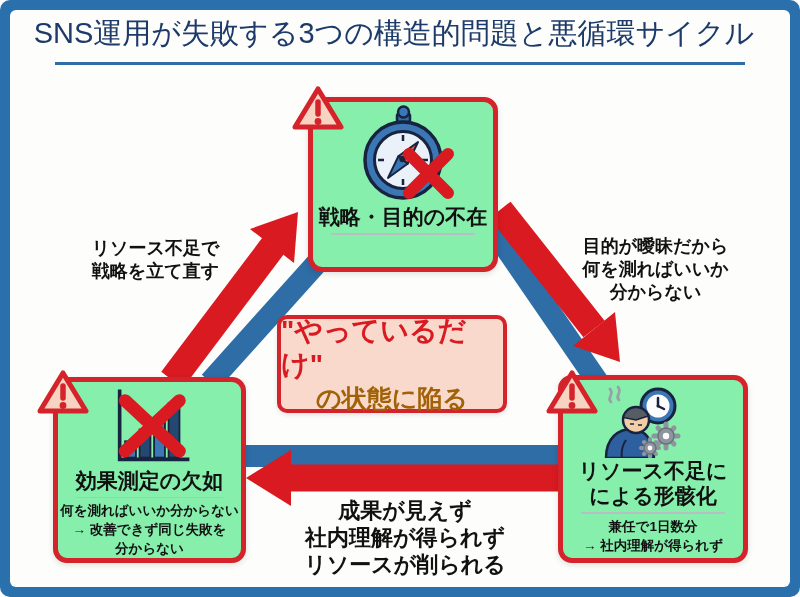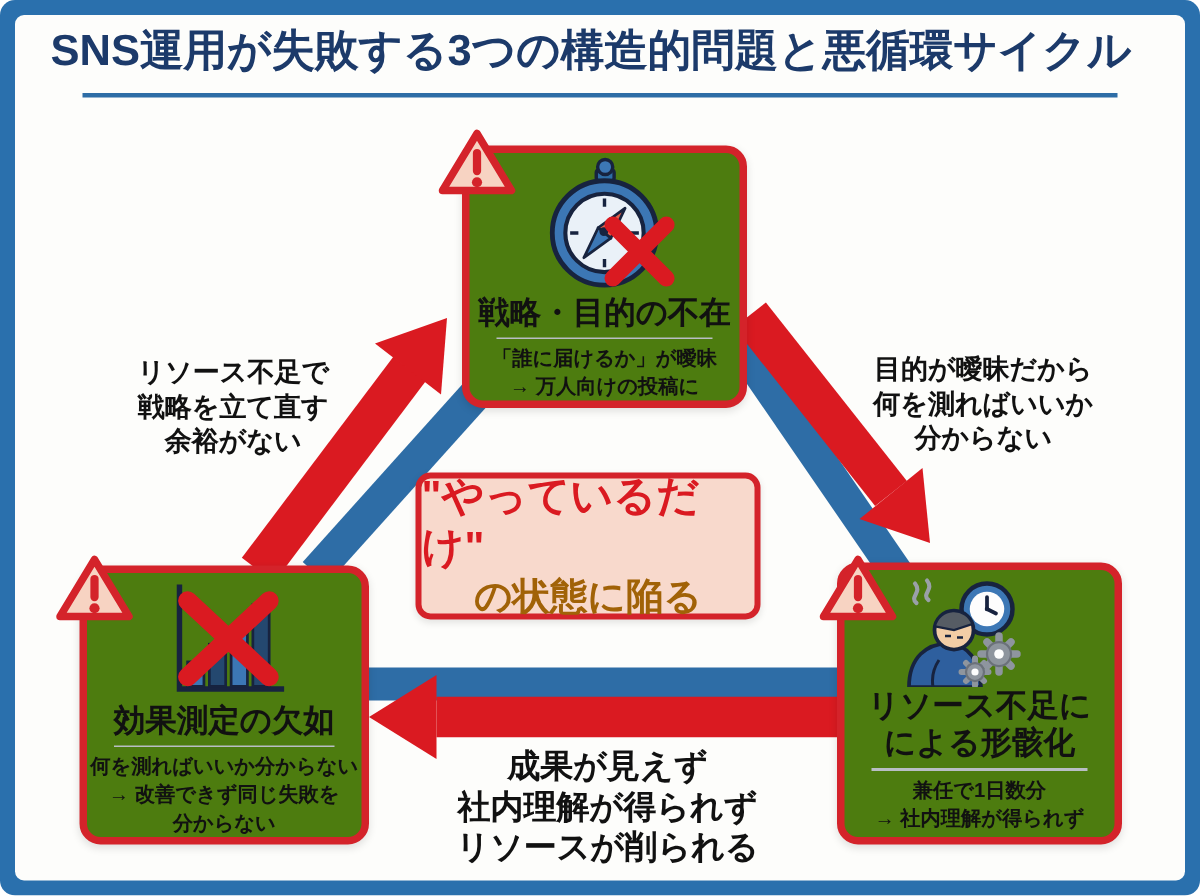--- a/index.html
+++ b/index.html
@@ -4,27 +4,27 @@
 <style>
   :root{
     --frame-blue:#2a70ad; --cycle-blue:#2e6da6; --arrow-red:#da1a21;
     --box-border-red:#d4232a; --title-navy:#1c3a6a; --center-bg:#f8d9cc;
     --warn-fill:#f7d3c2; --paper:#fdfdfb;
   }
   html,body{margin:0;padding:0;background:#fff;}
   body{font-family:"Liberation Sans","DejaVu Sans",sans-serif;}
   .frame{position:relative;width:800px;height:597px;background:var(--frame-blue);border-radius:10px;overflow:hidden;}
   .canvas{position:absolute;left:10px;top:10px;width:780px;height:577px;background:var(--paper);border-radius:6px;}
-  .title{position:absolute;top:14px;left:0;width:788px;text-align:center;font-size:29px;font-weight:bold;color:var(--title-navy);letter-spacing:0px;}
+  .title{position:absolute;top:14px;left:0;width:788px;text-align:center;font-size:29px;font-weight:normal;color:var(--title-navy);letter-spacing:0px;}
   .title-underline{position:absolute;top:62px;left:55px;width:690px;height:3px;background:var(--cycle-blue);}
   svg.arrows{position:absolute;left:0;top:0;z-index:1;pointer-events:none;}
   .blue-stroke{stroke:var(--cycle-blue);}
   .red-stroke{stroke:var(--arrow-red);}
   .red-fill{fill:var(--arrow-red);}
-  .node{position:absolute;z-index:2;background:#4d7c0f;border:5px solid var(--box-border-red);border-radius:14px;box-shadow:0 2px 6px rgba(0,0,0,.12);display:flex;flex-direction:column;align-items:center;box-sizing:border-box;}
+  .node{position:absolute;z-index:2;background:#86efac;border:5px solid var(--box-border-red);border-radius:14px;box-shadow:0 2px 6px rgba(0,0,0,.12);display:flex;flex-direction:column;align-items:center;box-sizing:border-box;}
   .node-strategy{left:308px;top:97px;width:190px;height:175px;padding-top:2px;}
   .node-measurement{left:53px;top:377px;width:193px;height:186px;padding-top:4px;}
   .node-resource{left:558px;top:375px;width:190px;height:188px;padding-top:4px;}
   .node-title{font-weight:bold;color:#111;font-size:21px;line-height:25px;text-align:center;}
   .node-title.two-line{font-size:21px;line-height:25px;}
   .node-divider{width:80%;height:1.5px;background:#b9bec4;margin:4px 0 3px 0;}
   .node-sub{font-weight:bold;color:#111;font-size:13.5px;line-height:19px;text-align:center;}
   .center-box{position:absolute;z-index:2;left:277px;top:315px;width:230px;height:98px;background:var(--center-bg);border:4px solid var(--box-border-red);border-radius:10px;box-sizing:border-box;display:flex;flex-direction:column;align-items:center;justify-content:center;box-shadow:0 2px 5px rgba(0,0,0,.1);}
   .center-line1{font-size:28px;font-weight:bold;color:var(--arrow-red);line-height:34px;}
   .center-line2{font-size:25px;font-weight:bold;color:#a16207;line-height:32px;}
@@ -78,24 +78,20 @@
       <circle cx="54" cy="56" r="38" fill="#3c77b5" stroke="#17233f" stroke-width="3.5"></circle>
       <circle cx="54" cy="56" r="28.5" fill="#eaf1f8" stroke="#17233f" stroke-width="3"></circle>
       <path d="M54,31 v6 M54,75 v6 M29,56 h6 M73,56 h6" stroke="#17233f" stroke-width="2.5"></path>
       <polygon points="69,38 58.6,59.8 49.4,52.2" fill="#e2604a" stroke="#17233f" stroke-width="2" stroke-linejoin="round"></polygon>
       <polygon points="39,74 49.4,52.2 58.6,59.8" fill="#3c77b5" stroke="#17233f" stroke-width="2" stroke-linejoin="round"></polygon>
       <circle cx="53.5" cy="55" r="3.2" fill="#17233f"></circle>
       <path class="red-stroke" d="M60,50 L99,89 M99,50 L60,89" stroke-width="12" stroke-linecap="round" fill="none"></path>
     </svg>
     <div class="node-title">戦略・目的の不在</div>
     <div class="node-divider"></div>
-    <div class="node-sub">
-      <div>「誰に届けるか」が曖昧</div>
-      <div>→ 万人向けの投稿に</div>
-    </div>
   </div>
 
   <div class="node node-measurement">
     <svg class="icon" width="92" height="84" viewBox="0 0 95 90">
       <path d="M14,4 L14,81 L91,81" fill="none" stroke="#17233f" stroke-width="4"></path>
       <rect x="20" y="61" width="12" height="18" fill="#3c77b5" stroke="#17233f" stroke-width="2"></rect>
       <rect x="36" y="48" width="12" height="31" fill="#24486f" stroke="#17233f" stroke-width="2"></rect>
       <rect x="52" y="35" width="12" height="44" fill="#3c77b5" stroke="#17233f" stroke-width="2"></rect>
       <rect x="68" y="19" width="12" height="60" fill="#24486f" stroke="#17233f" stroke-width="2"></rect>
       <path class="red-stroke" d="M20,16 L80,72 M80,16 L20,72" stroke-width="14" stroke-linecap="round" fill="none"></path>
@@ -140,21 +136,20 @@
   </div>
 
   <div class="center-box">
     <div class="center-line1">"やっているだけ"</div>
     <div class="center-line2">の状態に陥る</div>
   </div>
 
   <div class="edge-label edge-left">
     <div>リソース不足で</div>
     <div>戦略を立て直す</div>
-    <div>余裕がない</div>
   </div>
   <div class="edge-label edge-right">
     <div>目的が曖昧だから</div>
     <div>何を測ればいいか</div>
     <div>分からない</div>
   </div>
   <div class="edge-label edge-bottom">
     <div>成果が見えず</div>
     <div>社内理解が得られず</div>
     <div>リソースが削られる</div>

